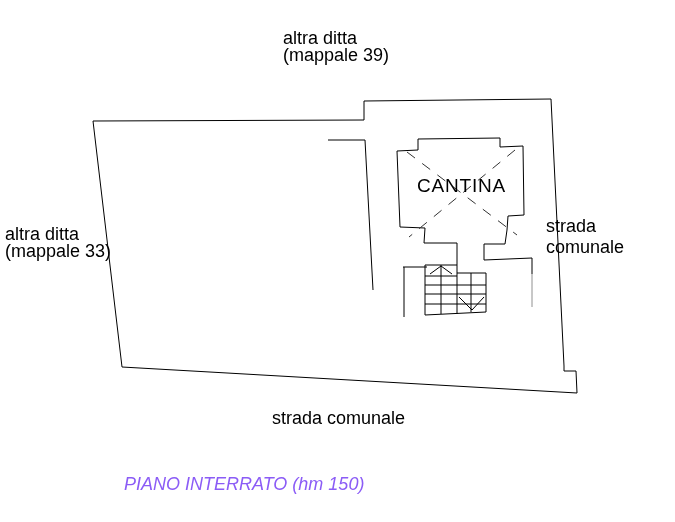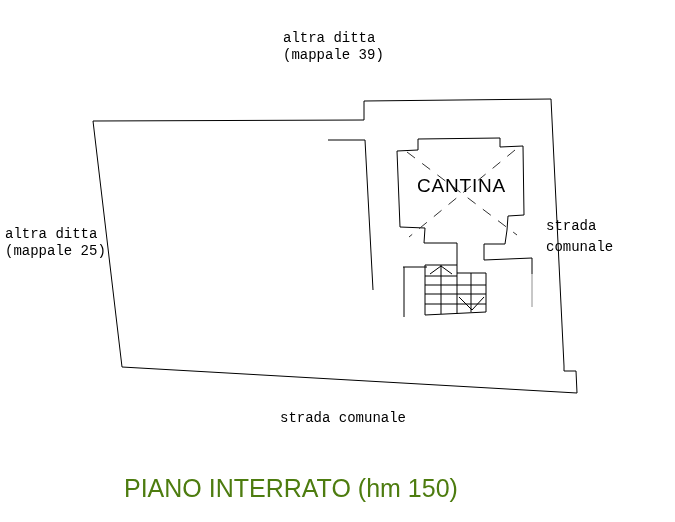--- a/index.html
+++ b/index.html
@@ -16,50 +16,50 @@
     font-family: "Liberation Sans", sans-serif;
     color: #000000;
   }
   .plan-svg {
     position: absolute;
     left: 0;
     top: 0;
   }
   .lbl {
     position: absolute;
-    font-size: 14px;
+    font-size: 18px;
     line-height: 17px;
     white-space: nowrap;
     color: #000000;
-    font-family: Liberation Mono, monospace;
   }
   .lbl div { white-space: nowrap; }
   .lbl-right { line-height: 21px; }
   .room-lbl {
     position: absolute;
     left: 417px;
     top: 175px;
     font-size: 19px;
     letter-spacing: 0.8px;
     color: #000000;
     white-space: nowrap;
   }
   .plan-title {
     position: absolute;
     left: 124px;
     top: 474px;
-    font-size: 25px;
+    font-size: 18px;
     font-weight: 400;
-    color: #4d7c0f;
+    color: #8b5cf6;
     white-space: nowrap;
+    font-style: italic;
   }
   .pos-top    { left: 283px; top: 30px;  }
   .pos-left   { left: 5px;   top: 226px; }
   .pos-right  { left: 546px; top: 216px; }
-  .pos-bottom { left: 272px; top: 410px; margin-left: 8px; }
+  .pos-bottom { left: 272px; top: 410px; }
 </style>
 </head>
 <body>
 
 <div class="canvas">
 
   <svg class="plan-svg" width="675" height="522" viewBox="0 0 675 522">
 
     <path d="M93,121 L364,120 L364,101 L551,99 L564,366 L564,371 L576,371 L577,393 L122,367 Z" fill="none" stroke="#000000" stroke-width="1"></path>
 
@@ -88,21 +88,21 @@
 
   <div class="room-lbl">CANTINA</div>
 
   <div class="lbl pos-top">
     <div>altra ditta</div>
     <div>(mappale 39)</div>
   </div>
 
   <div class="lbl pos-left">
     <div>altra ditta</div>
-    <div>(mappale 25)</div>
+    <div>(mappale 33)</div>
   </div>
 
   <div class="lbl lbl-right pos-right">
     <div>strada</div>
     <div>comunale</div>
   </div>
 
   <div class="lbl pos-bottom">strada comunale</div>
 
   <div class="plan-title">PIANO INTERRATO (hm 150)</div>

